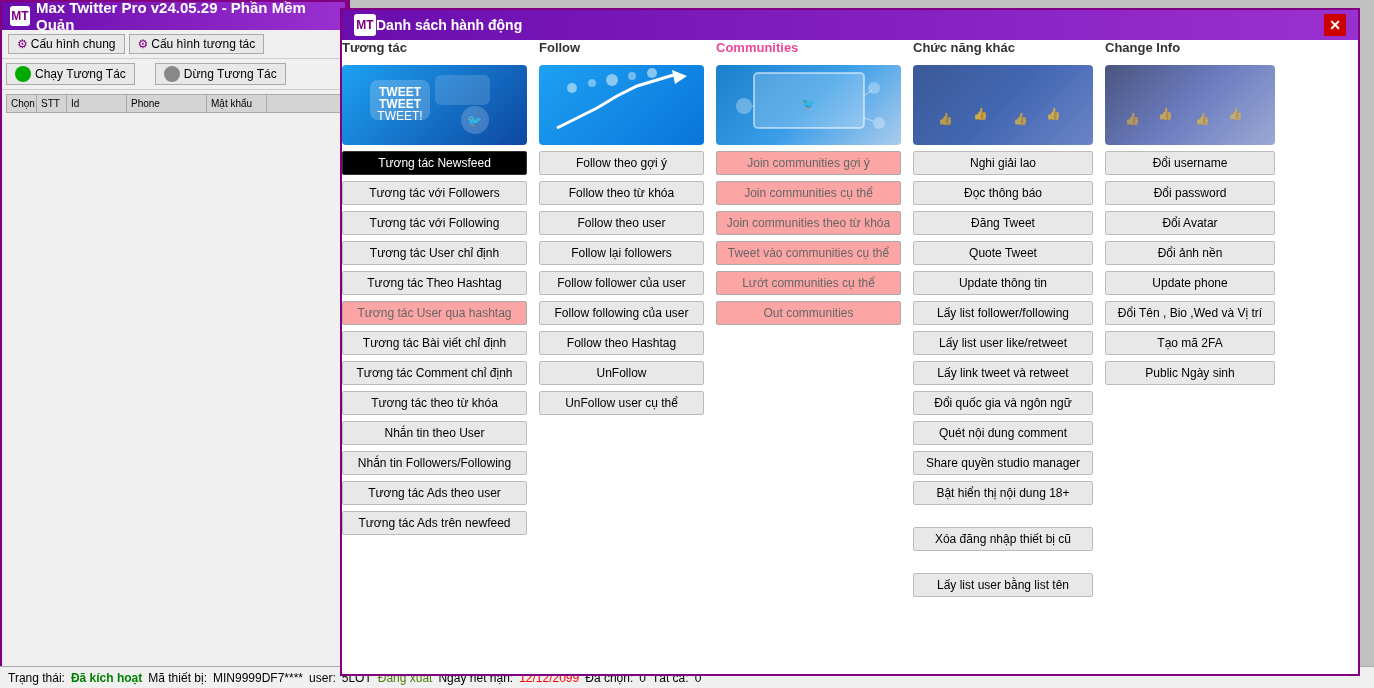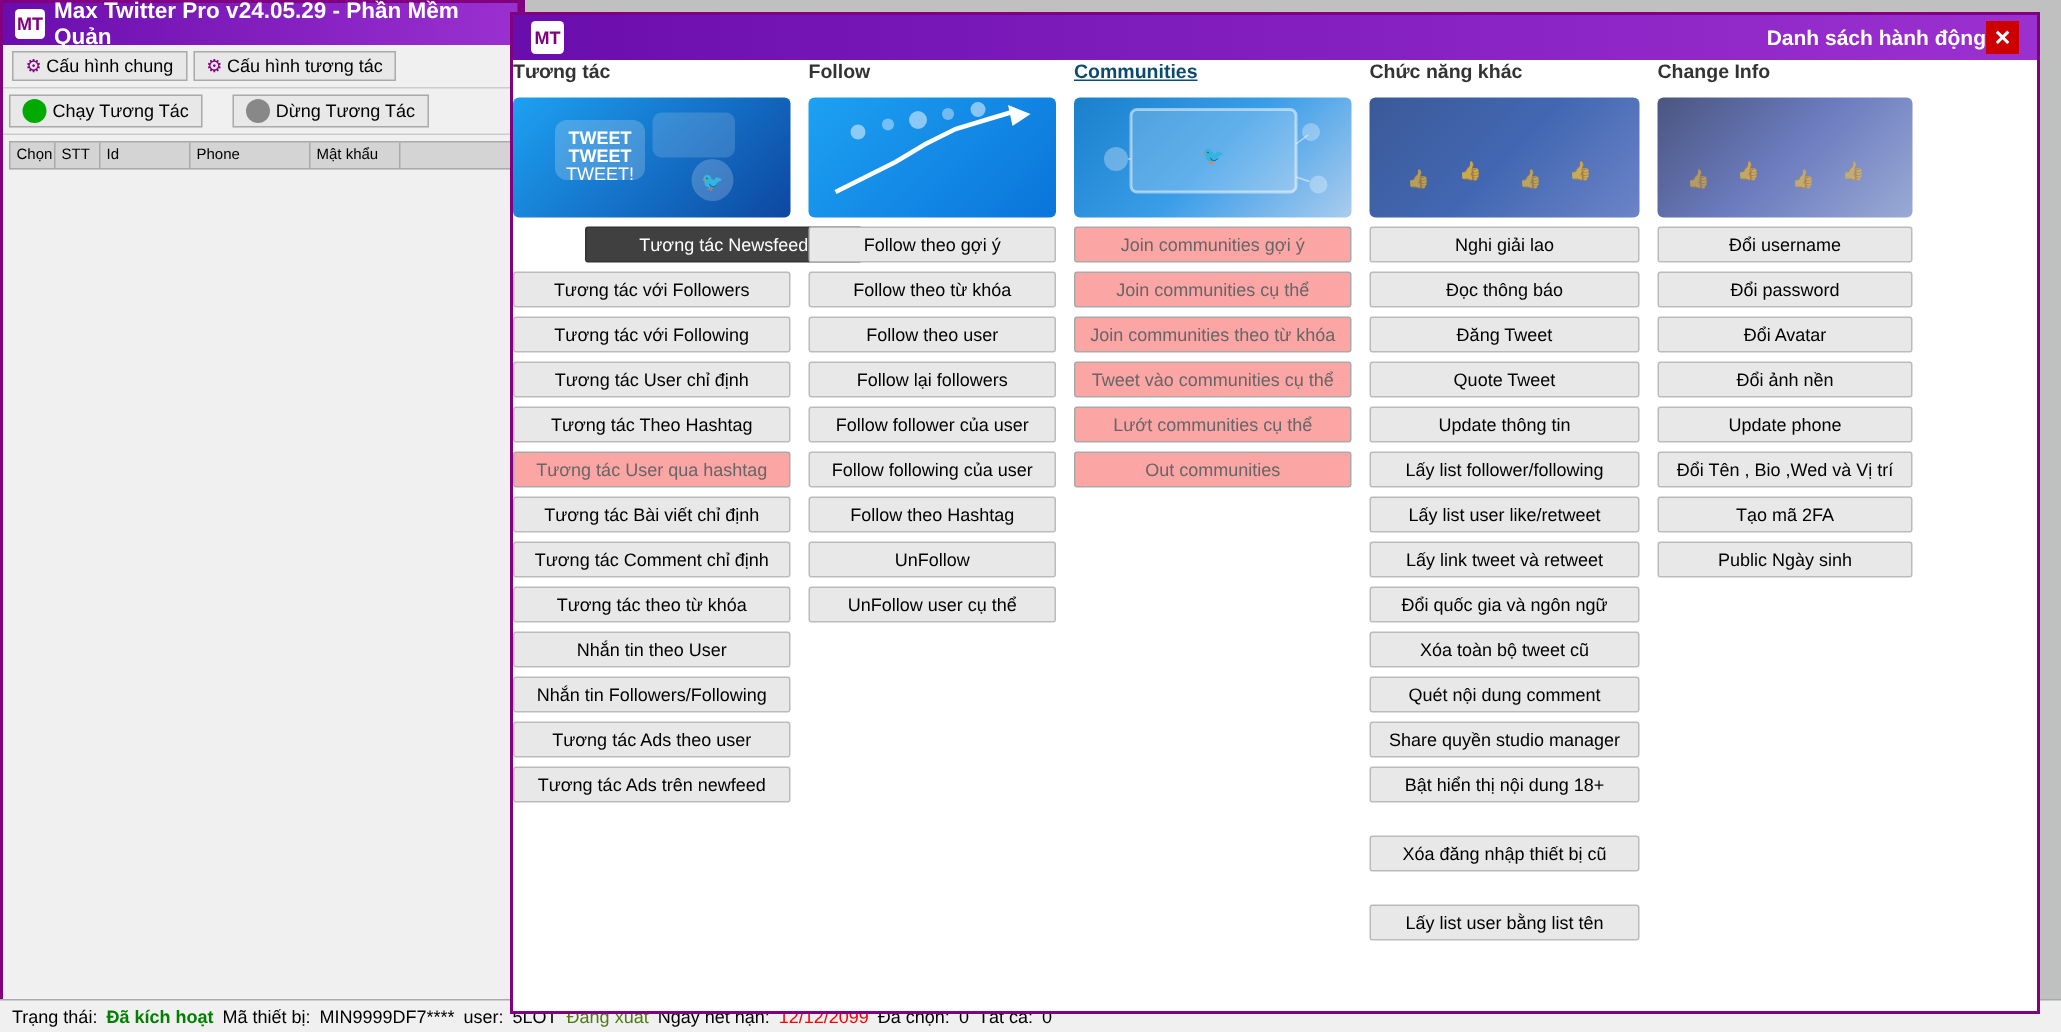--- a/index.html
+++ b/index.html
@@ -19,44 +19,44 @@
     .table-cell { padding: 3px 4px; border-right: 1px solid #aaa; font-size: 10px; }
 
     .status-bar { position: absolute; bottom: 0; left: 0; width: 1374px; background: #f0f0f0; border-top: 1px solid #aaa; padding: 3px 8px; display: flex; gap: 6px; align-items: center; font-size: 11px; height: 22px; }
     .status-green { color: green; font-weight: bold; }
     .status-red { color: red; }
     .status-blue { color: #4d7c0f; cursor: pointer; }
 
     
     .modal { position: absolute; top: 8px; left: 340px; width: 1020px; height: 668px; background: white; border: 2px solid #800080; z-index: 10; }
     .modal-titlebar { background: linear-gradient(to right, #6a0dad, #9b30d0); color: white; padding: 4px 12px; display: flex; align-items: center; justify-content: space-between; height: 30px; }
-    .modal-title { color: white; font-size: 14px; font-weight: bold; flex: 1; text-align: right; }
+    .modal-title { color: white; font-size: 14px; font-weight: bold; flex: 1; text-align: left; }
     .modal-logo { width: 22px; height: 22px; background: #fff; border-radius: 3px; display: flex; align-items: center; justify-content: center; font-weight: bold; color: #800080; font-size: 10px; }
     .modal-close { background: #cc0000; color: white; border: none; width: 22px; height: 22px; cursor: pointer; font-weight: bold; font-size: 14px; display: flex; align-items: center; justify-content: center; }
 
     .modal-body { display: flex; padding: 0; gap: 12px; height: calc(100% - 30px); overflow: hidden; }
 
     .col { display: flex; flex-direction: column; gap: 6px; }
     .col-tuong-tac { width: 185px; }
     .col-follow { width: 165px; }
     .col-communities { width: 185px; }
     .col-chuc-nang { width: 180px; }
     .col-change-info { width: 170px; }
 
     .col-header { font-size: 13px; font-weight: bold; color: #333; margin-bottom: 4px; text-align: left; }
-    .col-header-grey { color: #0c4a6e; text-decoration: underline; }
+    .col-header-grey { color: #ec4899; }
 
     
     .img-tuong-tac { background: linear-gradient(135deg, #1da1f2, #0d47a1); display: flex; align-items: center; justify-content: center; height: 80px; border-radius: 4px; position: relative; overflow: hidden; }
     .img-follow { background: linear-gradient(135deg, #1da1f2 0%, #0a74da 100%); display: flex; align-items: center; justify-content: center; height: 80px; border-radius: 4px; }
     .img-chuc-nang { background: linear-gradient(135deg, #3b5998, #4267b2, #6c84c8); display: flex; align-items: center; justify-content: center; height: 80px; border-radius: 4px; }
     .img-change-info { background: linear-gradient(135deg, #4a5580, #6c7cbf, #9aaad4); display: flex; align-items: center; justify-content: center; height: 80px; border-radius: 4px; }
 
     .action-btn { background: #e8e8e8; border: 1px solid #bbb; padding: 4px 6px; cursor: pointer; text-align: center; font-size: 11px; border-radius: 2px; width: 100%; }
-    .action-btn-dark { background: #404040; color: white; border: 1px solid #333; margin-left: 48px; }
+    .action-btn-dark { background: #000000; color: white; border: 1px solid #333; }
     .action-btn-grey { background: #fca5a5; border: 1px solid #aaa; color: #666; cursor: default; }
 
     
     .comm-img { background: linear-gradient(135deg, #1a80cc, #3a9de8, #aaccee); height: 80px; border-radius: 4px; display: flex; align-items: center; justify-content: center; position: relative; }
 
     .spacer { height: 10px; }
   </style>
 </head>
 <body>
 
@@ -205,21 +205,20 @@
       </div>
       <button class="action-btn"><span>Nghi giải lao</span></button>
       <button class="action-btn"><span>Đọc thông báo</span></button>
       <button class="action-btn"><span>Đăng Tweet</span></button>
       <button class="action-btn"><span>Quote Tweet</span></button>
       <button class="action-btn"><span>Update thông tin</span></button>
       <button class="action-btn"><span>Lấy list follower/following</span></button>
       <button class="action-btn"><span>Lấy list user like/retweet</span></button>
       <button class="action-btn"><span>Lấy link tweet và retweet</span></button>
       <button class="action-btn"><span>Đổi quốc gia và ngôn ngữ</span></button>
-      <button class="action-btn"><span>Xóa toàn bộ tweet cũ</span></button>
       <button class="action-btn"><span>Quét nội dung comment</span></button>
       <button class="action-btn"><span>Share quyền studio manager</span></button>
       <button class="action-btn"><span>Bật hiển thị nội dung 18+</span></button>
       <div class="spacer"></div>
       <button class="action-btn"><span>Xóa đăng nhập thiết bị cũ</span></button>
       <div class="spacer"></div>
       <button class="action-btn"><span>Lấy list user bằng list tên</span></button>
     </div>
 
     <div class="col col-change-info">

